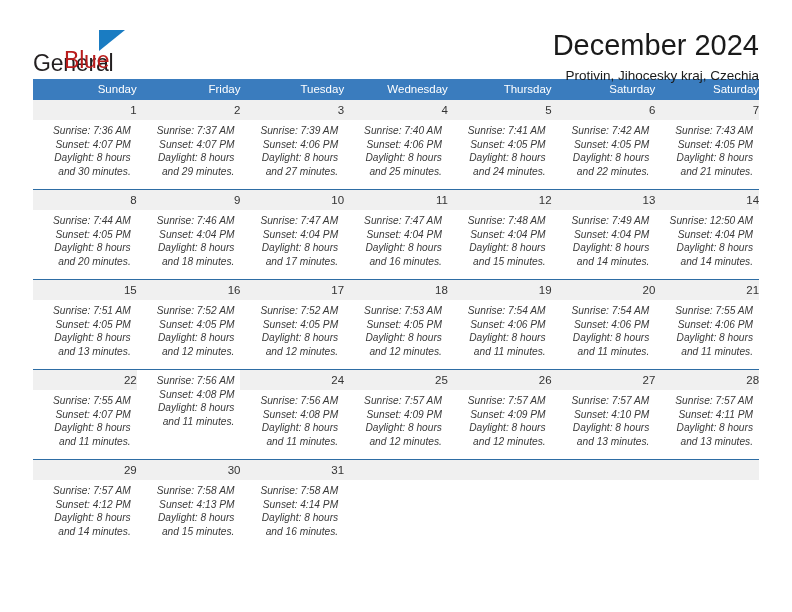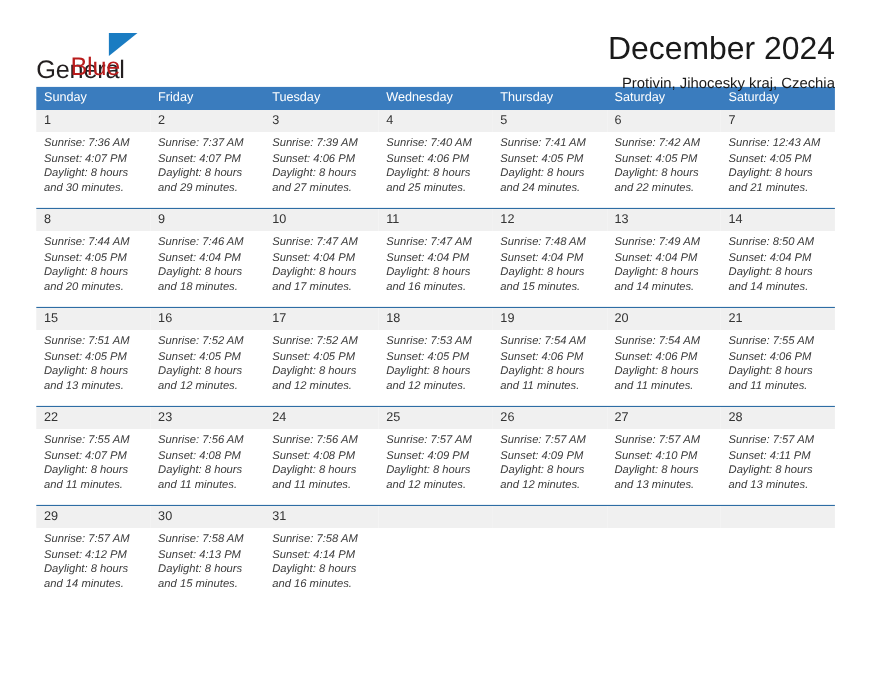--- a/index.html
+++ b/index.html
@@ -35,21 +35,21 @@
   .cal-title {
     font-size: 29px; color: #1a1a1a; font-weight: normal;
     line-height: 34px; letter-spacing: 0px;
   }
   .cal-sub {
     font-size: 13.5px; color: #1a1a1a; line-height: 20px;
     margin-top: 4px;
   }
 
   
-  .calendar { width: 726px; margin-top: 6px; }
+  .calendar { width: 726px; margin-top: 6px; text-align: right; }
   .cal-head { display: flex; background: #3a7cbe; height: 21px; }
   .cal-head div {
     flex: 1 1 0; color: #ffffff; font-size: 11.5px;
     line-height: 21px; padding-left: 7px; white-space: nowrap;
   }
   .week { display: flex; border-top: 1.3px solid #2e6da4; }
   .week.first { border-top: none; }
   .cell { flex: 1 1 0; min-width: 0; }
   .daynum {
     background: #f0f0f0; height: 20px; font-size: 11.5px;
@@ -144,21 +144,21 @@
             <div class="lines">
               <div>Sunrise: 7:42 AM</div>
               <div>Sunset: 4:05 PM</div>
               <div>Daylight: 8 hours</div>
               <div>and 22 minutes.</div>
             </div>
           </div>
           <div class="cell">
             <div class="daynum">7</div>
             <div class="lines">
-              <div>Sunrise: 12:43 AM</div>
+              <div>Sunrise: 7:43 AM</div>
               <div>Sunset: 4:05 PM</div>
               <div>Daylight: 8 hours</div>
               <div>and 21 minutes.</div>
             </div>
           </div>
         </div>
         <div class="week">
           <div class="cell">
             <div class="daynum">8</div>
             <div class="lines">
@@ -209,21 +209,21 @@
             <div class="lines">
               <div>Sunrise: 7:49 AM</div>
               <div>Sunset: 4:04 PM</div>
               <div>Daylight: 8 hours</div>
               <div>and 14 minutes.</div>
             </div>
           </div>
           <div class="cell">
             <div class="daynum">14</div>
             <div class="lines">
-              <div>Sunrise: 8:50 AM</div>
+              <div>Sunrise: 12:50 AM</div>
               <div>Sunset: 4:04 PM</div>
               <div>Daylight: 8 hours</div>
               <div>and 14 minutes.</div>
             </div>
           </div>
         </div>
         <div class="week">
           <div class="cell">
             <div class="daynum">15</div>
             <div class="lines">
@@ -292,21 +292,20 @@
           <div class="cell">
             <div class="daynum">22</div>
             <div class="lines">
               <div>Sunrise: 7:55 AM</div>
               <div>Sunset: 4:07 PM</div>
               <div>Daylight: 8 hours</div>
               <div>and 11 minutes.</div>
             </div>
           </div>
           <div class="cell">
-            <div class="daynum">23</div>
             <div class="lines">
               <div>Sunrise: 7:56 AM</div>
               <div>Sunset: 4:08 PM</div>
               <div>Daylight: 8 hours</div>
               <div>and 11 minutes.</div>
             </div>
           </div>
           <div class="cell">
             <div class="daynum">24</div>
             <div class="lines">

